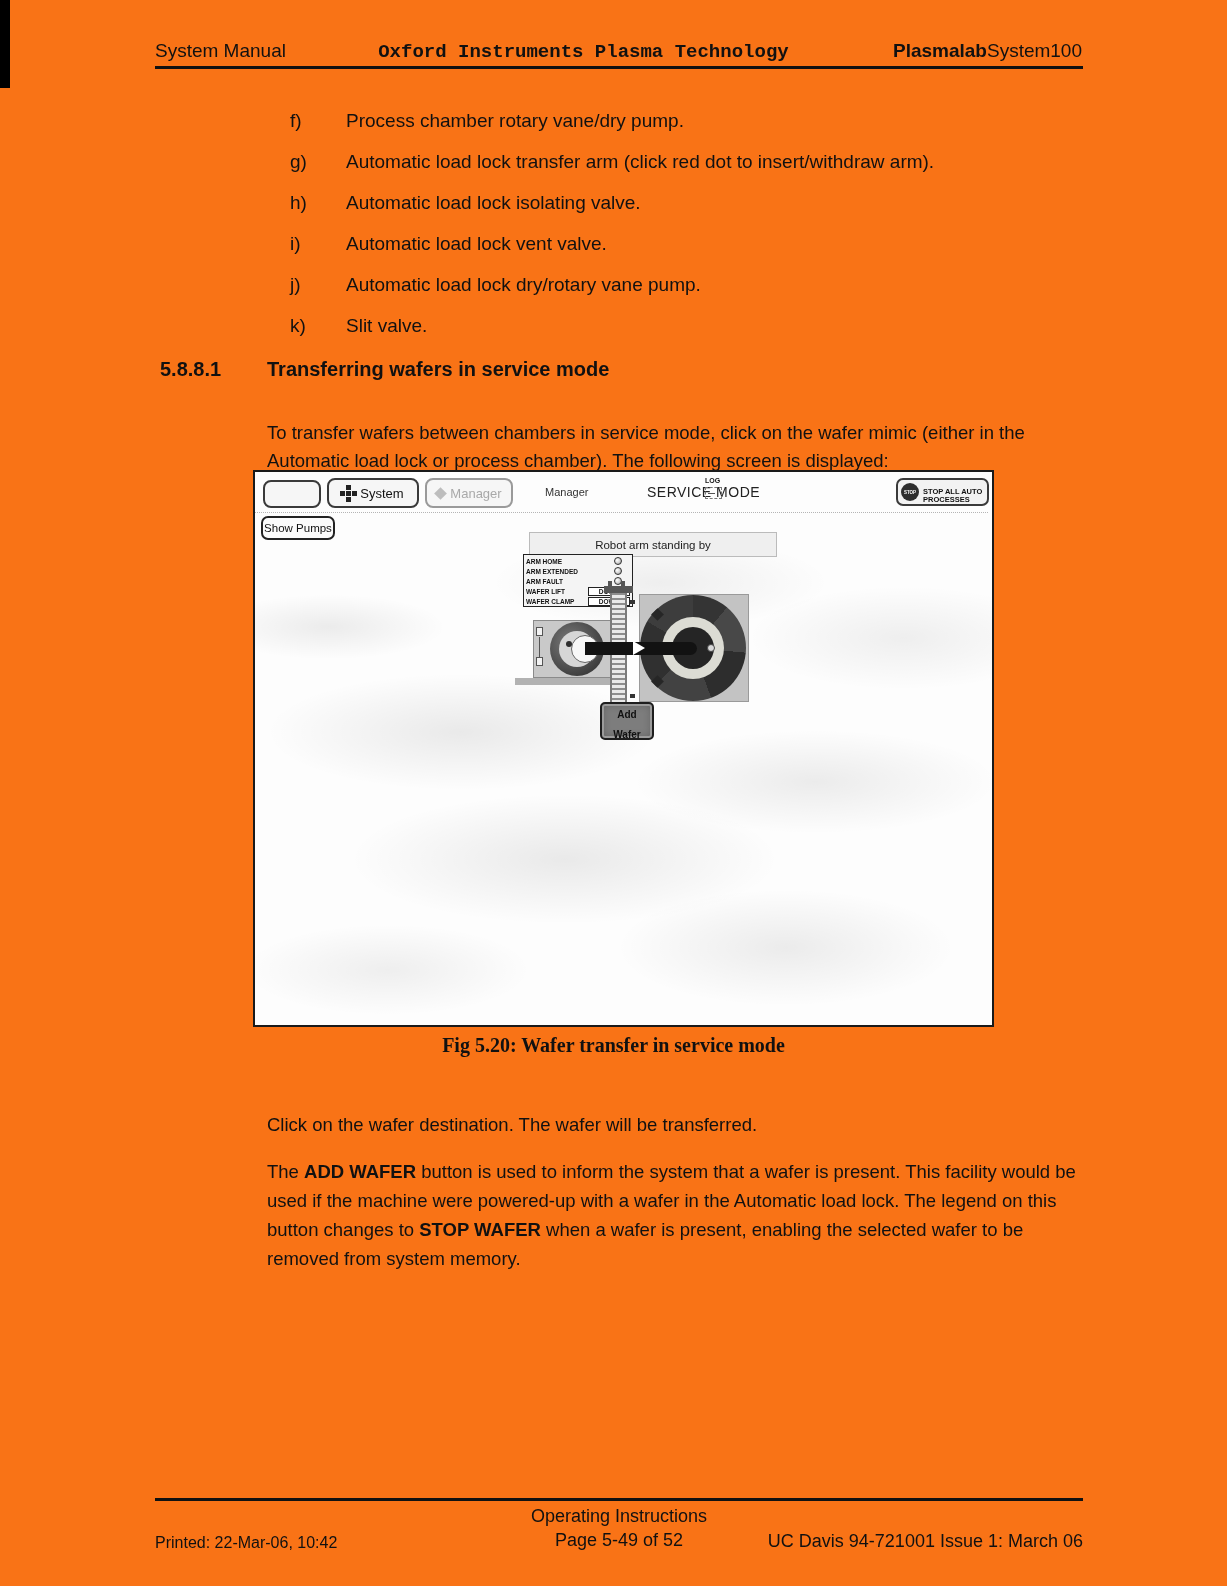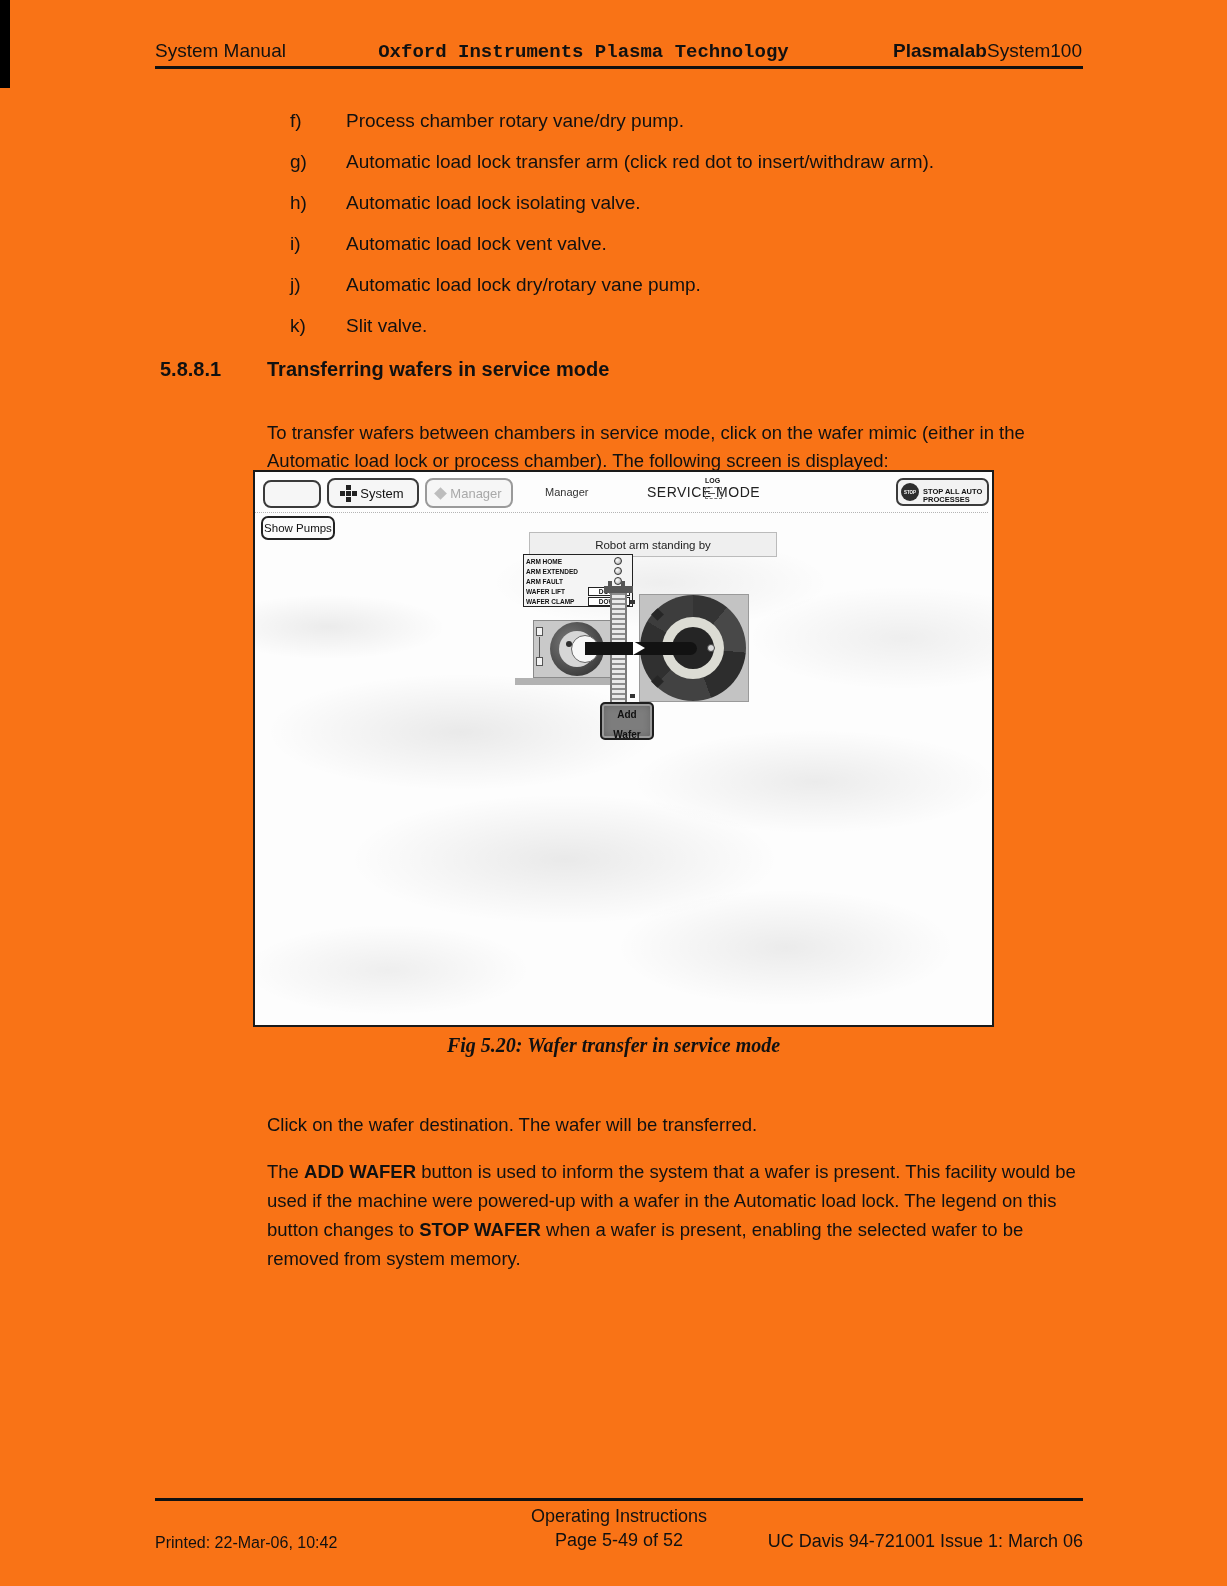--- a/index.html
+++ b/index.html
@@ -124,21 +124,21 @@
              border-bottom:7px solid transparent;border-left:12px solid #fff;}
 
   .add-wafer{left:345px;top:230px;width:54px;height:38px;border:2px solid #1e1e1e;border-radius:5px;
              background:#7d7d7d;box-shadow:inset 0 0 0 2px #9b9b9b, inset 0 0 8px #5c5c5c;
              display:flex;flex-direction:column;align-items:center;justify-content:center;
              font-size:10px;font-weight:bold;color:#101010;line-height:12px;}
   .add-wafer span{position:static;margin-top:8px;}
 
   
   .caption{position:absolute;left:0;top:1034px;width:1227px;text-align:center;
-           font-family:"Liberation Serif",serif;font-style:italic;font-weight:bold;font-size:20px;}
+           font-family:"Liberation Serif",serif;font-weight:bold;font-size:20px;}
 
   
   .footer{position:absolute;left:155px;top:1504px;width:928px;display:flex;align-items:flex-end;}
   .f-left{flex:1;font-size:16px;text-align:left;}
   .f-center{flex:0 0 auto;text-align:center;font-size:18px;line-height:24px;}
   .f-right{flex:1;font-size:18px;text-align:right;}
 </style>
 </head>
 <body>
 

